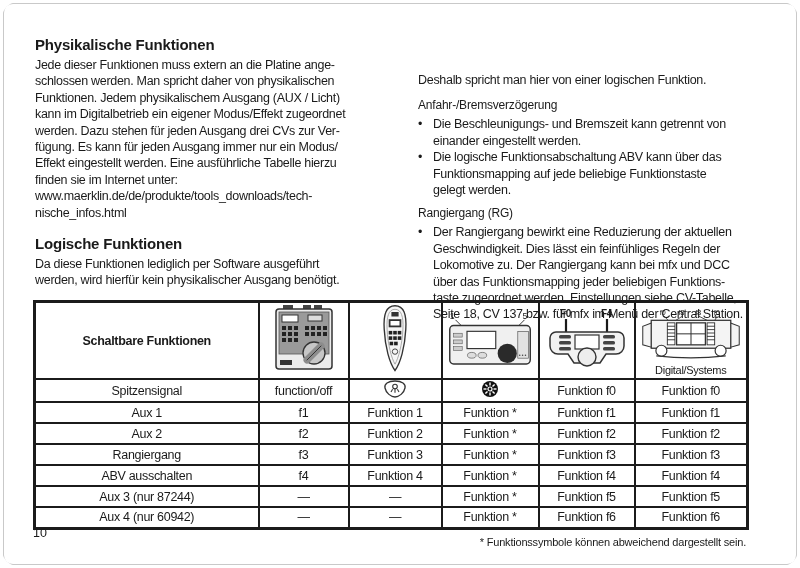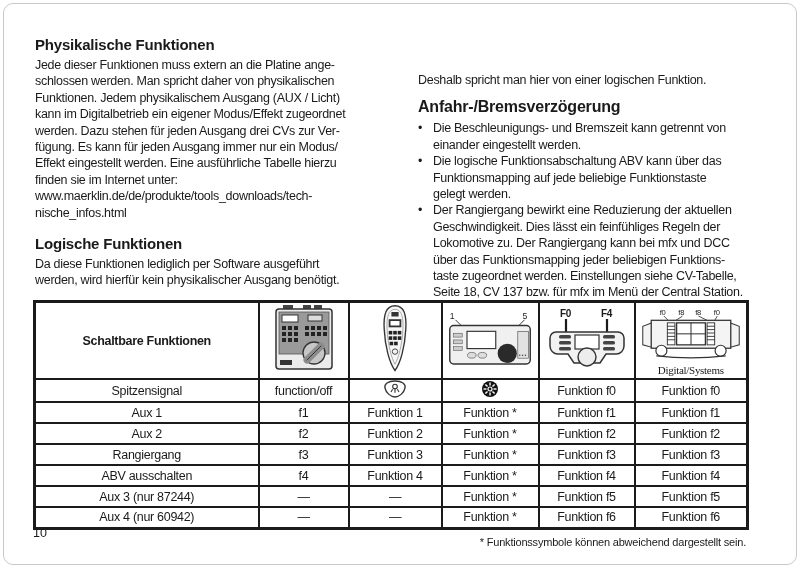--- a/index.html
+++ b/index.html
@@ -1,37 +1,37 @@
 <!DOCTYPE html>
 <html><head>
 <meta charset="utf-8">
 <style>
   html,body{margin:0;padding:0;background:#fff;}
   .page{position:relative;width:800px;height:568px;background:#ffffff;overflow:hidden;
-        font-family:"Liberation Sans","DejaVu Sans",sans-serif;color:#1a1a1a;}
+        font-family:"Liberation Sans","DejaVu Sans",sans-serif;color:#1a1a1a;border-radius:23px;}
   .page-border{position:absolute;inset:3px;border:1px solid #c9c9c9;border-radius:10px;pointer-events:none;}
   .col{position:absolute;top:36px;}
   .col-left{left:35px;width:376px;}
   .col-right{left:418px;width:340px;margin-top:36px;}
   h1.sect{font-size:15px;font-weight:bold;margin:0 0 4px 0;letter-spacing:-0.2px;}
-  h2.sub{font-size:16px;font-weight:bold;margin:8px 0 4px 0;letter-spacing:-0.2px;}
+  h2.sub{font-size:12px;font-weight:normal;margin:8px 0 4px 0;letter-spacing:-0.2px;}
   .body-text{font-size:12.5px;line-height:16.4px;letter-spacing:-0.3px;white-space:pre-line;margin:0 0 10px 0;}
   .bullets{margin:0;padding:0;list-style:none;}
   .bullets li{display:flex;font-size:12.5px;line-height:16.4px;letter-spacing:-0.3px;margin:0;}
   .bullets .marker{width:15px;flex:0 0 15px;}
   .bullets .btext{white-space:pre-line;}
   table.fn{position:absolute;left:33px;top:300px;width:713px;border-collapse:collapse;table-layout:fixed;
            border:3px solid #1b1b1b;}
   table.fn td{border:2px solid #1b1b1b;font-size:12.5px;letter-spacing:-0.3px;text-align:center;
               vertical-align:middle;padding:0;overflow:hidden;}
   table.fn tr.hdr{height:76px;}
   table.fn tbody tr{height:21px;}
   td.c-label{text-align:left;padding-left:8px;}
   td.hdr-label{font-weight:bold;font-size:13px;text-align:left;padding-left:8px;}
-  .dev-caption{font-size:11px;letter-spacing:-0.3px;margin-top:1px;font-family:Liberation Serif, serif;}
+  .dev-caption{font-size:11px;letter-spacing:-0.3px;margin-top:1px;}
   .footer-num{position:absolute;left:33px;top:526px;font-size:12.5px;}
   .footnote{position:absolute;right:54px;top:523px;font-size:11px;letter-spacing:-0.2px;margin-top:13px;}
   svg text{font-family:"Liberation Sans","DejaVu Sans",sans-serif;}
 </style>
 </head>
 <body>
 
 <div class="page">
   <div class="page-border"></div>
 
@@ -61,20 +61,21 @@
         <span class="btext">Die Beschleunigungs- und Bremszeit kann getrennt von
 einander eingestellt werden.</span>
       </li>
       <li>
         <span class="marker">•</span>
         <span class="btext">Die logische Funktionsabschaltung ABV kann über das
 Funktionsmapping auf jede beliebige Funktionstaste
 gelegt werden.</span>
       </li>
     </ul>
+    <h2 class="sub">Rangiergang (RG)</h2>
     <ul class="bullets">
       <li>
         <span class="marker">•</span>
         <span class="btext">Der Rangiergang bewirkt eine Reduzierung der aktuellen
 Geschwindigkeit. Dies lässt ein feinfühliges Regeln der
 Lokomotive zu. Der Rangiergang kann bei mfx und DCC
 über das Funktionsmapping jeder beliebigen Funktions-
 taste zugeordnet werden. Einstellungen siehe CV-Tabelle,
 Seite 18, CV 137 bzw. für mfx im Menü der Central Station.</span>
       </li>

